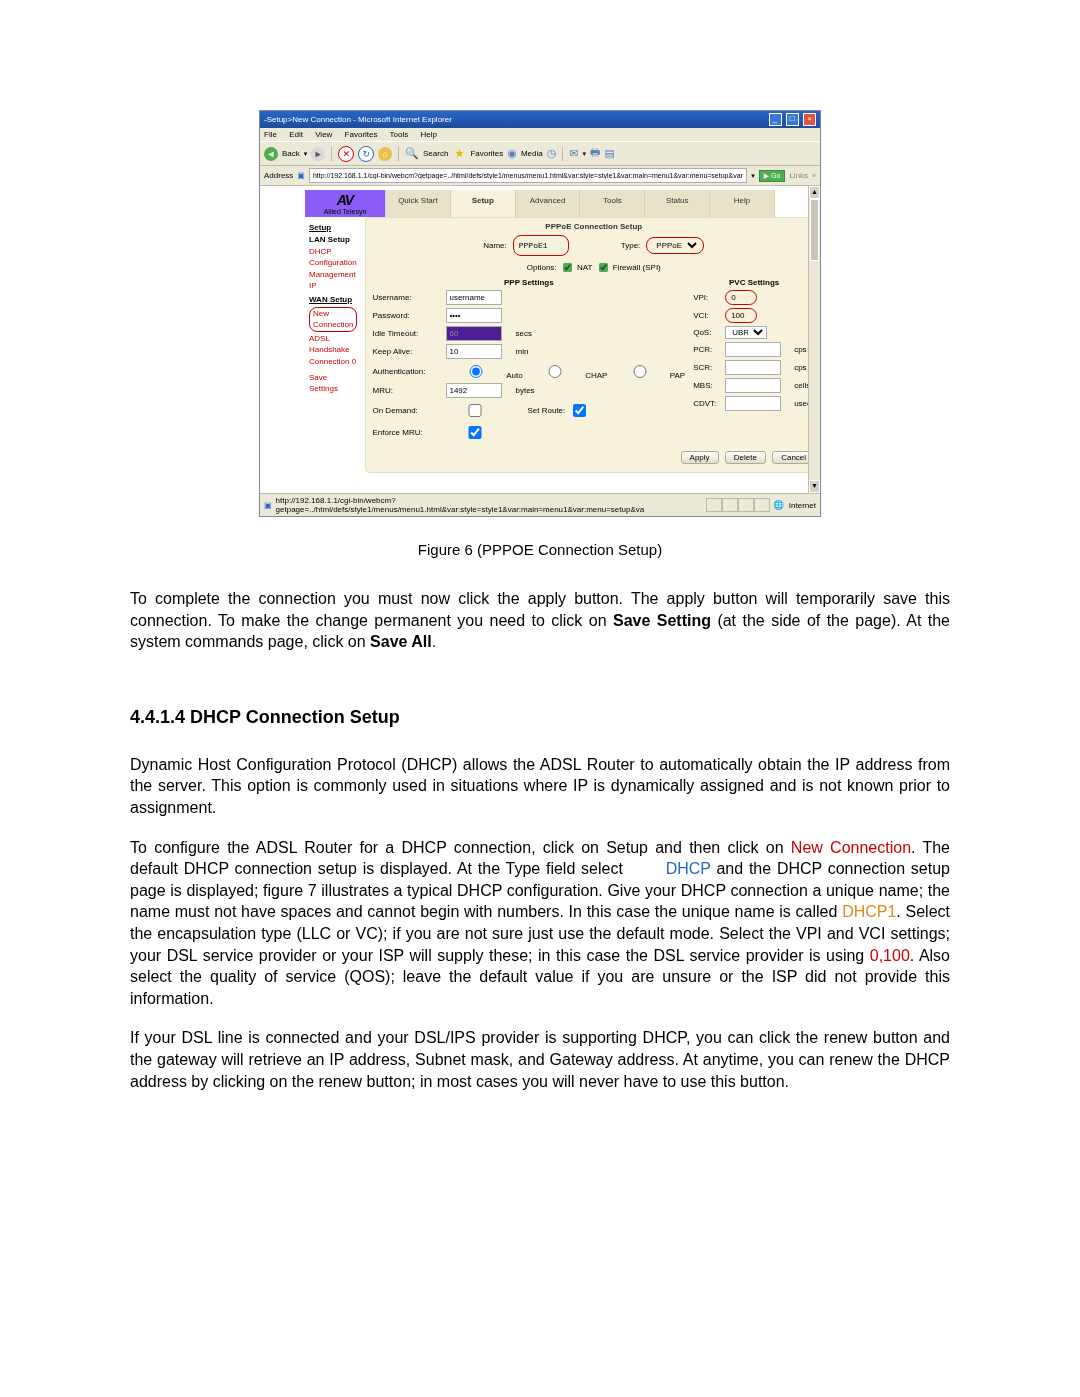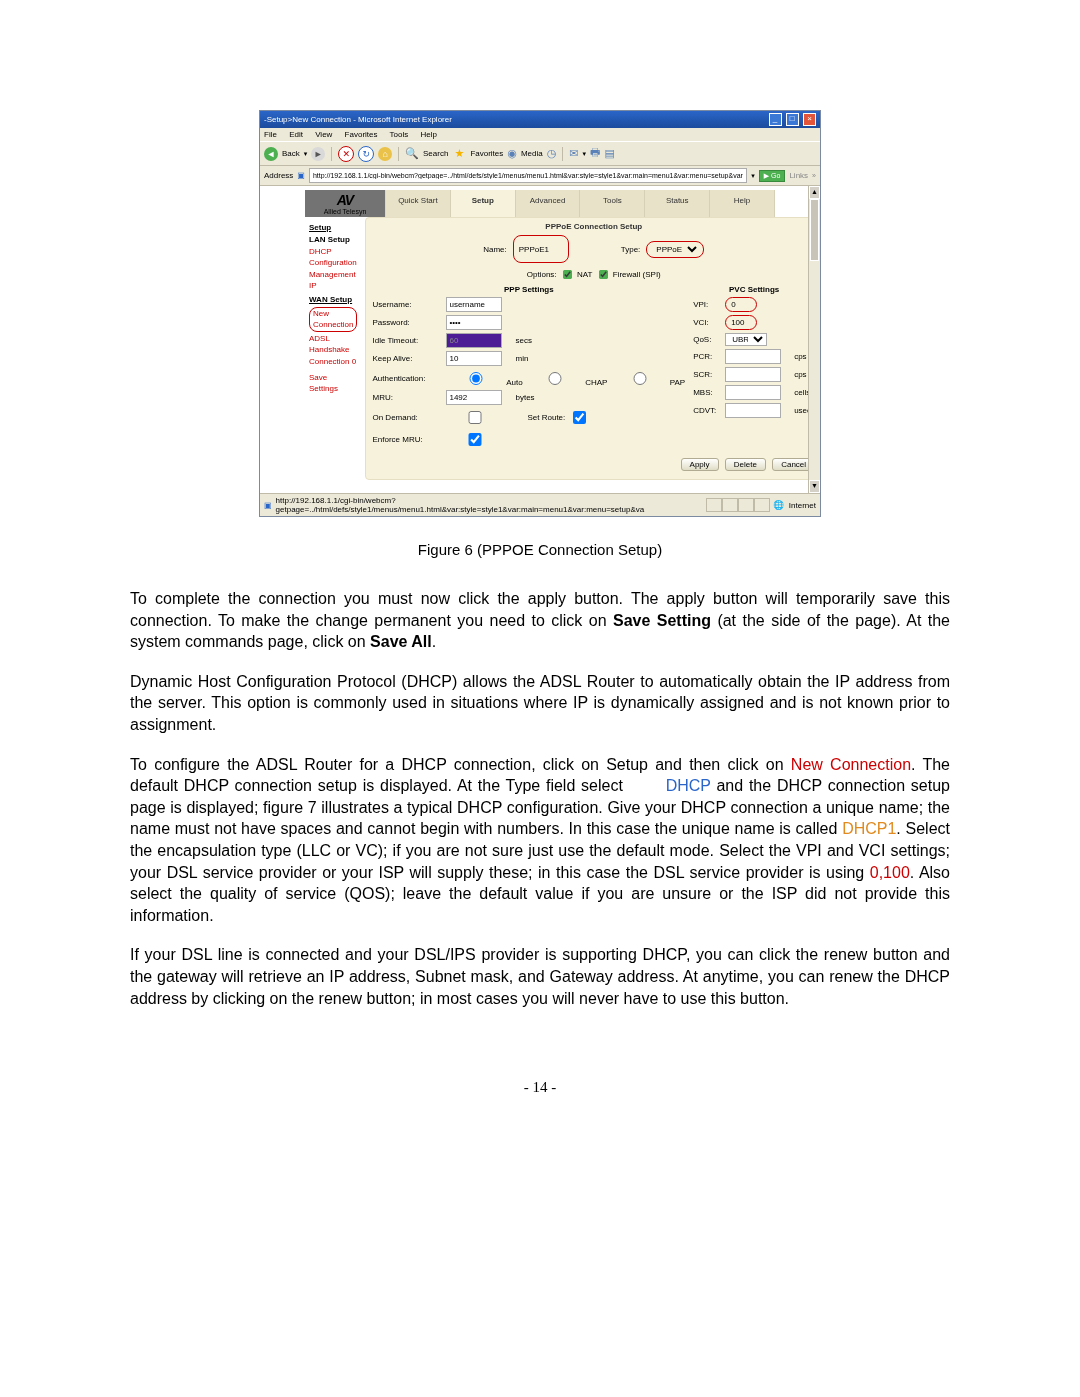--- a/index.html
+++ b/index.html
@@ -125,21 +125,21 @@
     width: 470px;
     margin-top: 4px;
     font-size: 8px;
   }
   .router-header {
     display:flex;
     align-items: stretch;
   }
   .logo-cell {
     width: 80px;
-    background:#737373;
+    background:#8b5cf6;
     border-right:1px solid #d6d6d6;
     display:flex; flex-direction:column; align-items:center; justify-content:center;
     padding:2px 0;
   }
   .logo-cell .logo-swoosh {
     font-weight:bold; font-style:italic; font-size:14px; letter-spacing:-1px;
   }
   .logo-cell .logo-txt { font-size:7px; }
 
   .main-tabs {
@@ -351,21 +351,21 @@
               <div class="sb-row redlink">ADSL Handshake</div>
               <div class="sb-row redlink">Connection 0</div>
               <div class="sb-row redlink" style="margin-top:6px;">Save Settings</div>
             </div>
 
             <div class="panel-wrap">
               <div class="panel">
                 <div class="panel-title">PPPoE Connection Setup</div>
                 <div class="name-row">
                   <span>Name:</span>
-                  <span class="circled"><input type="text" style="width: 44px; border: none; height: 24px; background: transparent;" value="PPPoE1"></span>
+                  <span class="circled"><input type="text" style="width: 44px; border: none; height: 17px; background: transparent; font-family: Liberation Mono, monospace;" value="PPPoE1"></span>
                   <span style="width:40px;"></span>
                   <span>Type:</span>
                   <span class="circled"><select style="border:none;height:13px;font-size:8px;background:transparent;"><option>PPPoE</option></select></span>
                 </div>
                 <div class="opt-row">
                   <span>Options:</span>
                   <input type="checkbox" checked="" style="">
                   <span>NAT</span>
                   <input type="checkbox" checked="" style="">
                   <span>Firewall (SPI)</span>
@@ -505,23 +505,23 @@
       </div>
     </div>
   </div>
 
   <div class="caption">Figure 6 (PPPOE Connection Setup)</div>
 
   <p class="body">
     <span>To complete the connection you must now click the apply button.  The apply button will temporarily save this connection. To make the change permanent you need to click on </span><b>Save Setting</b><span> (at the side of the page).  At the system commands page, click on </span><b>Save All</b><span>.</span>
   </p>
 
+  <h3 class="section">4.4.1.4 DHCP Connection Setup</h3>
 
   <p class="body">Dynamic Host Configuration Protocol (DHCP) allows the ADSL Router to automatically obtain the IP address from the server. This option is commonly used in situations where IP is dynamically assigned and is not known prior to assignment.</p>
 
   <p class="body">
     <span>To configure the ADSL Router for a DHCP connection, click on Setup and then click on </span><span class="red-txt">New Connection</span><span>.  The default DHCP connection setup is displayed.  At the Type field select </span><span class="blue-txt">DHCP</span><span> and the DHCP connection setup page is displayed; figure 7 illustrates a typical DHCP configuration.  Give your DHCP connection a unique name; the name must not have spaces and cannot begin with numbers.  In this case the unique name is called </span><span class="orange-txt">DHCP1</span><span>.  Select the encapsulation type (LLC or VC); if you are not sure just use the default mode.  Select the VPI and VCI settings; your DSL service provider or your ISP will supply these; in this case the DSL service provider is using </span><span class="red-txt">0,100</span><span>.  Also select the quality of service (QOS); leave the default value if you are unsure or the ISP did not provide this information.</span>
   </p>
 
   <p class="body">If your DSL line is connected and your DSL/IPS provider is supporting DHCP, you can click the renew button and the gateway will retrieve an IP address, Subnet mask, and Gateway address.  At anytime, you can renew the DHCP address by clicking on the renew button; in most cases you will never have to use this button.</p>
 
-  <div class="pg-num">- 14 -</div>
 </div>
 
 </body></html>

